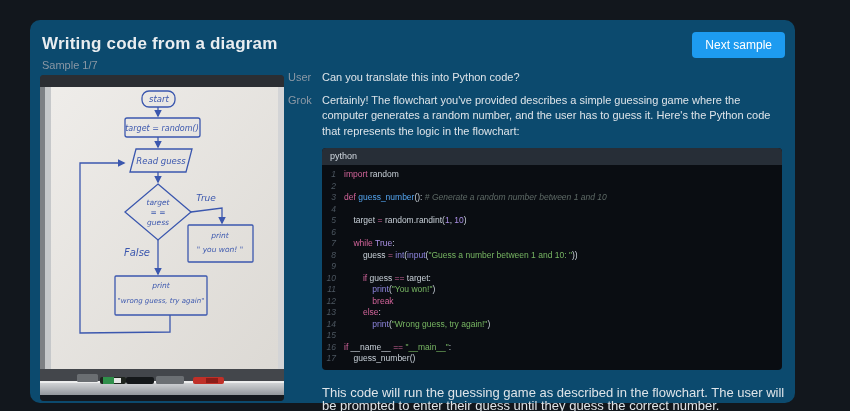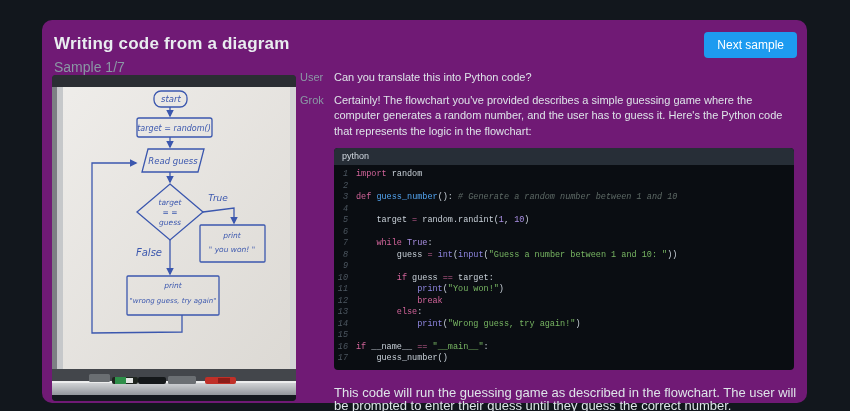--- a/index.html
+++ b/index.html
@@ -1,40 +1,40 @@
 <!DOCTYPE html>
 <html><head>
 <meta charset="utf-8">
 <style>
   * { margin:0; padding:0; box-sizing:border-box; }
   html,body { width:850px; height:411px; overflow:hidden; }
   body { background:#12171d; font-family:"Liberation Sans", sans-serif; }
 
-  .card { position:absolute; left:42px; top:20px; width:765px; height:383px;
-          background:#701a75; border-radius:10px; }
+  .card { position:absolute; left:30px; top:20px; width:765px; height:383px;
+          background:#0c4a6e; border-radius:10px; }
 
   .card-header { position:relative; padding:14px 12px 0 12px; }
   .title { color:#e9edf0; font-size:17px; font-weight:700; letter-spacing:.2px; }
-  .subtitle { color:#8a97a4; font-size:14px; margin-top:5px; }
+  .subtitle { color:#8a97a4; font-size:11px; margin-top:5px; }
   .next-btn { position:absolute; right:10px; top:12px; background:#1d9bf0; color:#fff;
               border:none; border-radius:4px; font-size:12px; padding:6px 13px;
               font-family:"Liberation Sans", sans-serif; cursor:pointer; }
 
   .photo { position:absolute; left:10px; top:55px; width:244px; height:326px;
            border-radius:4px; overflow:hidden; background:#2b2e33; }
 
   .chat { position:absolute; left:258px; top:50px; width:536px; }
   .chat-row { display:flex; margin-bottom:7px; }
   .chat-label { width:34px; flex-shrink:0; color:#8b98a5; font-size:11px; padding-top:1px; }
   .chat-msg { color:#dee4e9; font-size:11px; line-height:15.5px; width:460px; }
 
   .code-block { width:460px; margin:9px 0 16px 0; border-radius:4px; overflow:hidden;
                 background:#0a0d12; }
   .code-head { background:#272e37; color:#d2d9e0; font-size:9px; padding:3px 8px 4px 8px; }
-  .code-body { padding:4px 0 5px 0; font-family:Liberation Mono, monospace; font-size:8.5px; }
+  .code-body { padding:4px 0 5px 0; font-family:Liberation Sans, sans-serif; font-size:8.5px; }
   .cl { line-height:11.5px; white-space:pre; }
   .lnum { display:inline-block; width:14px; margin-right:8px; text-align:right;
           color:#4d5761; font-style:italic; }
   .tk-kw { color:#d2649a; }
   .tk-op { color:#d2649a; }
   .tk-fn { color:#53a4ef; }
   .tk-bi { color:#8d85de; }
   .tk-st { color:#77b562; }
   .tk-cm { color:#5e6a66; font-style:italic; }
   .tk-nu { color:#a98fe3; }

